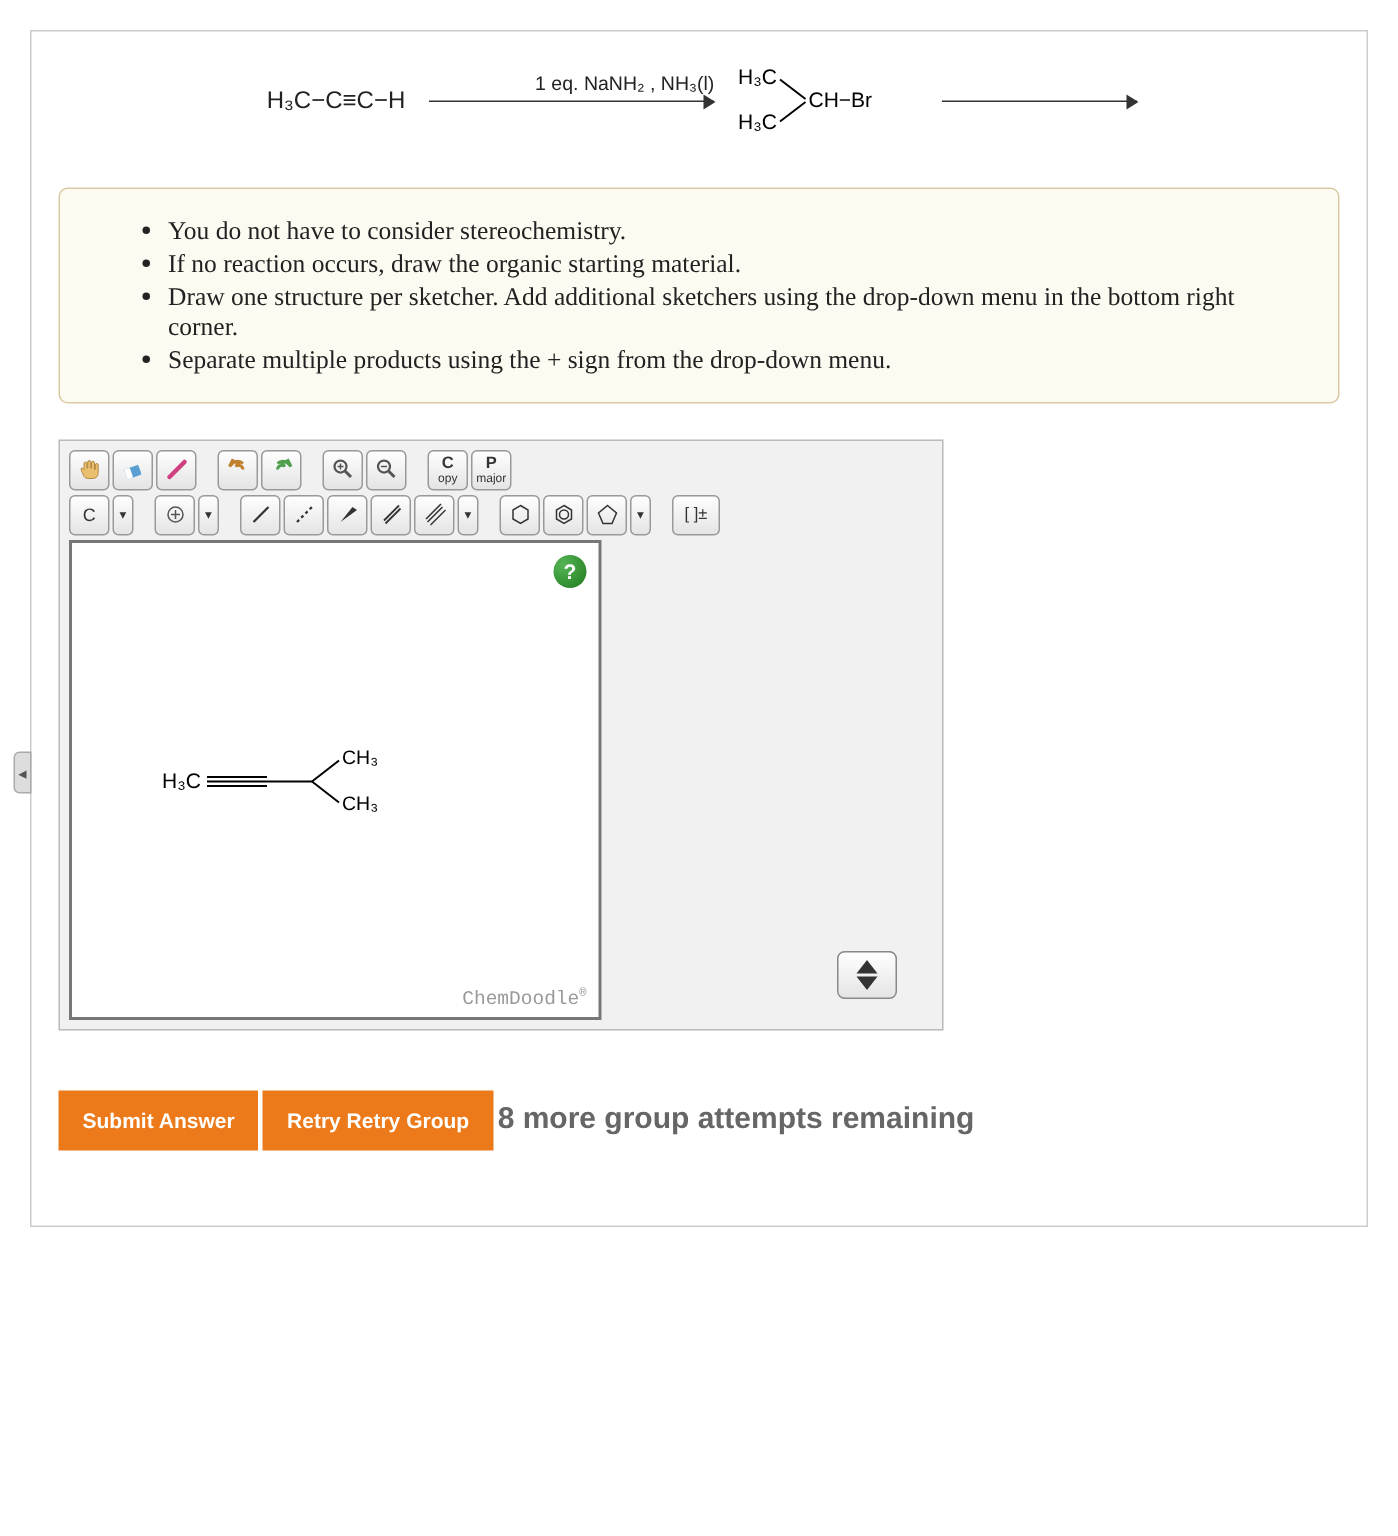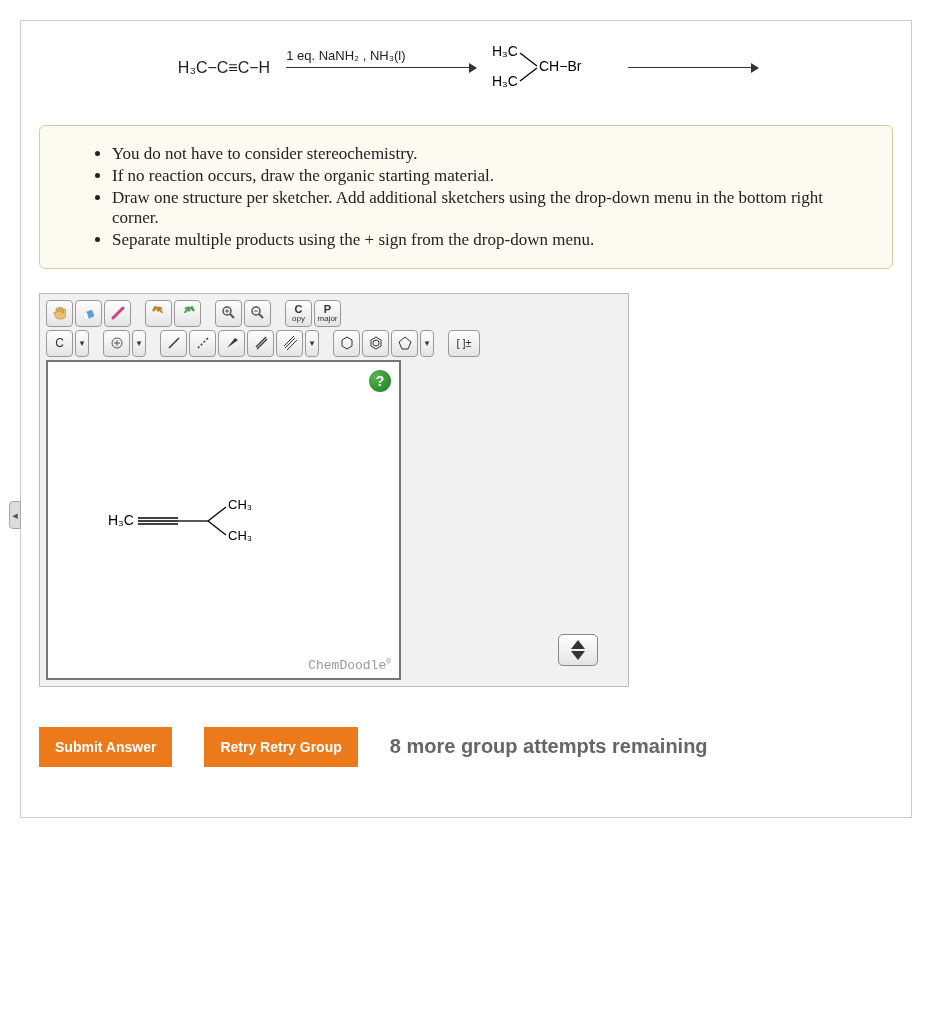--- a/index.html
+++ b/index.html
@@ -4,21 +4,21 @@
 <style>
   * { box-sizing: border-box; margin: 0; padding: 0; }
   body { font-family: Georgia, 'Times New Roman', serif; background: #fff; padding: 20px; color: #222; }
   .container { max-width: 900px; margin: 0 auto; border: 1px solid #ccc; padding: 10px 18px 50px 18px; position: relative; background: #fff; }
   .prompt { font-size: 18px; margin-bottom: 14px; }
   .prompt b { font-weight: bold; }
   .reaction { display: flex; align-items: center; justify-content: center; margin: 10px 0 30px 0; font-family: Arial, sans-serif; font-size: 15px; }
   .rx-item { margin: 0 10px; text-align: center; }
   .rx-arrow { border-top: 1.5px solid #333; width: 190px; position: relative; margin: 0 6px; }
   .rx-arrow::after { content: ""; position: absolute; right: -1px; top: -5px; border-left: 8px solid #333; border-top: 5px solid transparent; border-bottom: 5px solid transparent; }
-  .rx-label { position: absolute; width: 100%; text-align: left; top: -20px; font-size: 13px; }
+  .rx-label { position: absolute; width: 100%; text-align: right; top: -20px; font-size: 13px; }
   .rx-arrow2 { border-top: 1.5px solid #333; width: 130px; position: relative; margin: 0 6px; }
   .rx-arrow2::after { content: ""; position: absolute; right: -1px; top: -5px; border-left: 8px solid #333; border-top: 5px solid transparent; border-bottom: 5px solid transparent; }
   .molecule2 { position: relative; font-size: 14px; line-height: 1.2; min-width:120px; text-align:left;}
   .instructions { border: 1px solid #d9caa3; background: #fdfaf2; border-radius: 6px; padding: 16px 22px; margin: 10px 0 24px; font-size: 17px; }
   .instructions ul { list-style: disc; margin-left: 34px; }
   .instructions li { margin: 2px 16px; }
   .sketcher-wrap { border: 1px solid #bbb; background: #f1f1f1; padding: 6px; width: 590px; position: relative; }
   .toolbar-row { display: flex; gap: 2px; margin-bottom: 3px; flex-wrap: wrap; align-items: center; }
   .tbtn { width: 27px; height: 27px; border: 1px solid #999; background: linear-gradient(#fefefe,#e4e4e4); border-radius: 4px; display: flex; align-items: center; justify-content: center; font-size: 12px; font-family: Arial, sans-serif; color: #333; cursor: pointer; }
   .tbtn.dd { width: 14px; font-size:9px; }
@@ -26,21 +26,21 @@
   .tbtn .sm { font-size: 8px; line-height: 1; }
   .tgap { width: 10px; }
   .canvas { background: #fff; border: 2px solid #777; height: 320px; width: 355px; position: relative; margin-top: 2px; }
   .help-badge { position: absolute; top: 8px; right: 8px; width: 22px; height: 22px; border-radius: 50%; background: radial-gradient(circle at 30% 30%, #55b555, #1e7a1e); color: #fff; font-weight: bold; display: flex; align-items: center; justify-content: center; font-size: 14px; font-family: Arial; }
   .drawn { position: absolute; left: 60px; top: 130px; font-family: Arial, sans-serif; font-size: 14px; }
   .chemdoodle-lbl { position: absolute; bottom: 4px; right: 8px; font-family: Liberation Mono, monospace; font-size: 13px; color: #999; }
   .chemdoodle-lbl sup { font-size: 8px; }
   .spinner { position: absolute; right: 30px; bottom: 20px; width: 40px; height: 32px; border: 1px solid #888; border-radius: 5px; background: linear-gradient(#fff,#e4e4e4); display: flex; flex-direction: column; align-items: center; justify-content: center; }
   .spinner .up { width:0;height:0;border-left:7px solid transparent;border-right:7px solid transparent;border-bottom:9px solid #333; margin-bottom:2px;}
   .spinner .down { width:0;height:0;border-left:7px solid transparent;border-right:7px solid transparent;border-top:9px solid #333;}
-  .bottom-bar { margin-top: 40px; display: flex; align-items: center; gap: 32px; font-family: Arial, sans-serif; }
+  .bottom-bar { margin-top: 40px; display: flex; align-items: center; gap: 3px; font-family: Arial, sans-serif; }
   .btn-orange { background: #ec7a1a; color: #fff; font-weight: bold; border: none; padding: 12px 16px; font-size: 14px; cursor: pointer; }
   .attempts { color: #666; font-weight: bold; font-size: 20px; }
   .side-tab { position: absolute; left: -12px; top: 480px; width: 12px; height: 28px; background: #ddd; border: 1px solid #aaa; border-radius: 4px 0 0 4px; display:flex; align-items:center; justify-content:center; color:#555; font-size:11px;}
   svg text { font-family: Arial, sans-serif; }
 </style>
 </head>
 <body>
 
 <div class="container">
   <div class="side-tab">◂</div>

